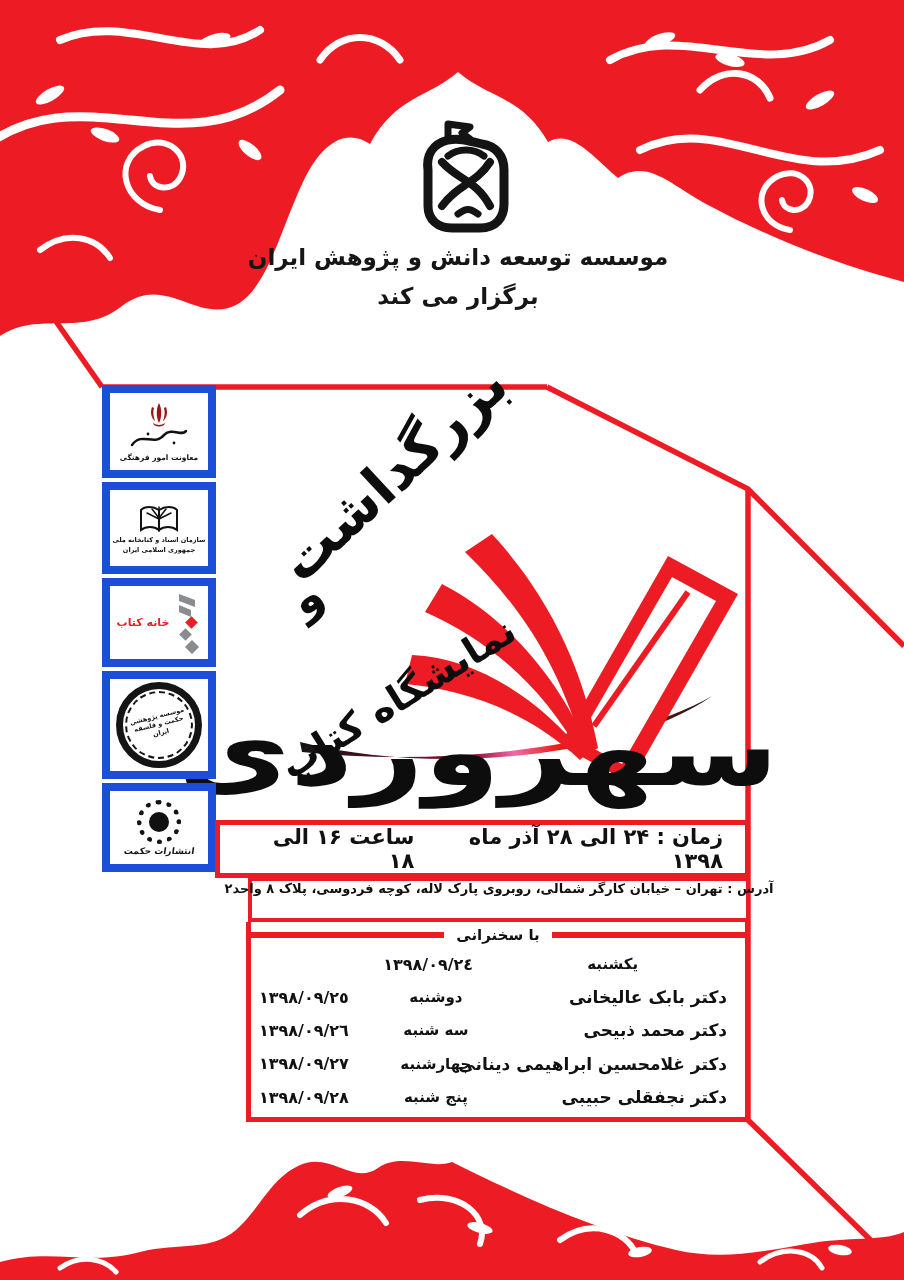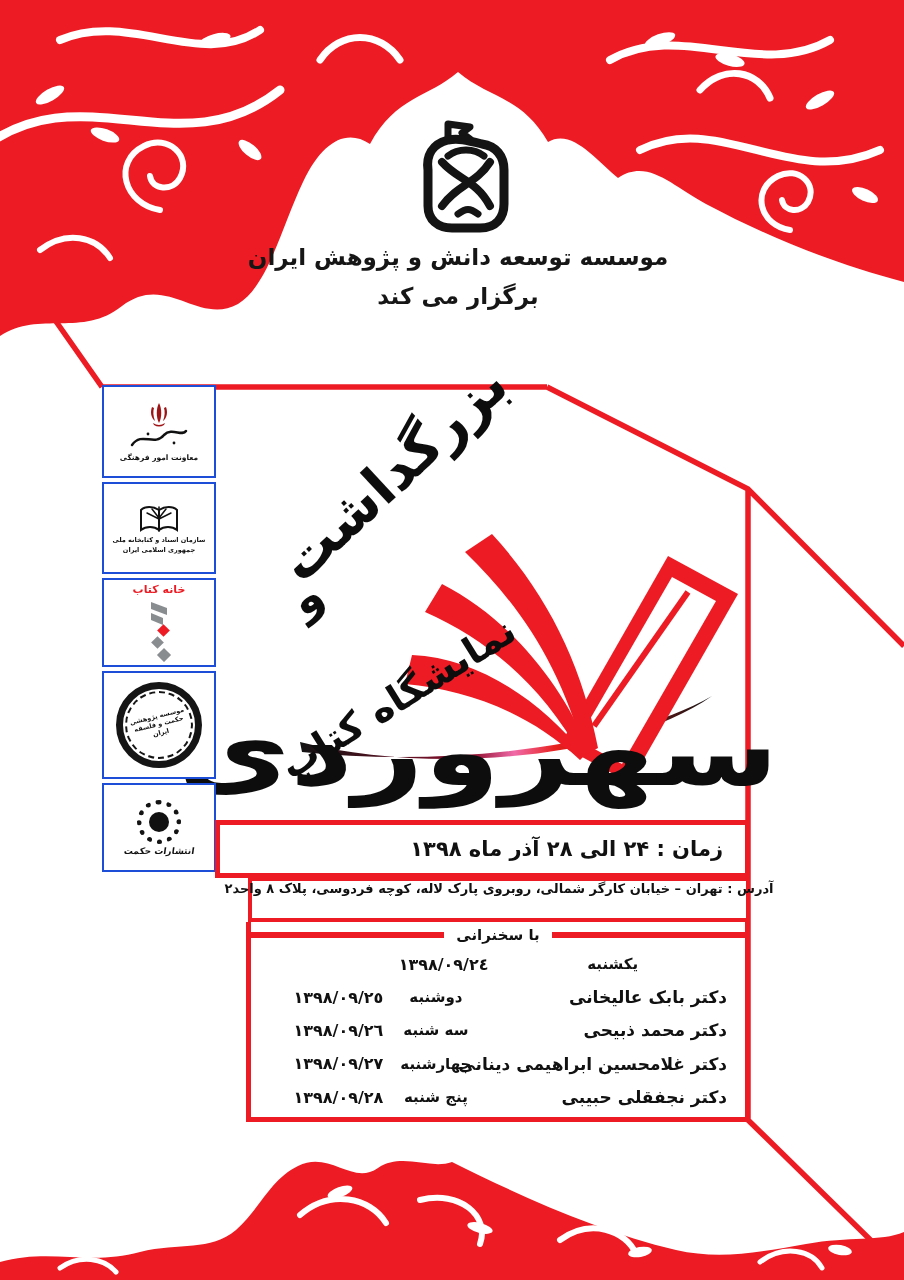--- a/index.html
+++ b/index.html
@@ -17,25 +17,25 @@
 
   
   .cal{white-space:nowrap;font-weight:bold;color:#0d0d0d;transform-origin:center;}
   .cal-bozorgdasht{left:393px;top:473px;font-size:56px;transform:translate(-50%,-50%) rotate(-43deg);}
   .cal-vav{left:306px;top:597px;font-size:46px;transform:translate(-50%,-50%) rotate(-35deg);}
   .cal-namayeshgah{left:398px;top:698px;font-size:38px;transform:translate(-50%,-50%) rotate(-32deg);}
   .cal-sohrevardi{left:478px;top:752px;font-size:96px;letter-spacing:4px;
     transform:translate(-50%,-50%) scaleX(1.28);}
 
   
-  .logo-box{left:102px;width:114px;border:2px solid #1d4ed8;background:#fff;box-sizing:border-box;
+  .logo-box{left:102px;width:114px;border:8px solid #1d4ed8;background:#fff;box-sizing:border-box;
     display:flex;flex-direction:column;align-items:center;justify-content:center;gap:2px;overflow:hidden;}
   .logo-caption{font-size:7.5px;font-weight:bold;direction:rtl;text-align:center;line-height:1.25;color:#111;}
   .logo-caption.tiny{font-size:6.5px;font-weight:600;}
-  .khaneh-wrap{display:flex;flex-direction:column;align-items:center;gap:4px;}
+  .khaneh-wrap{display:flex;flex-direction:row;align-items:center;gap:4px;}
   .khaneh-label{color:#ed1c24;font-weight:bold;font-size:11px;direction:rtl;white-space:nowrap;}
   .circle-stamp{width:86px;height:86px;border:7px solid #151515;border-radius:50%;position:relative;
     display:flex;align-items:center;justify-content:center;box-sizing:border-box;}
   .circle-stamp::before{content:"";position:absolute;inset:2px;border:2px dashed #151515;border-radius:50%;}
   .circle-stamp .inner-text{font-size:6.5px;font-weight:bold;direction:rtl;text-align:center;width:58px;
     transform:rotate(-14deg);line-height:1.3;}
   .donut{width:44px;height:44px;border:5px dotted #141414;border-radius:50%;
     display:flex;align-items:center;justify-content:center;box-sizing:border-box;}
   .donut .core{width:20px;height:20px;background:#111;border-radius:50%;}
   .hekmat-caption{font-size:9px;font-weight:bold;direction:rtl;transform:skewX(-8deg);}
@@ -54,21 +54,21 @@
   .speakers{left:246px;top:922px;width:504px;height:200px;box-sizing:border-box;background:#fff;
     border-left:5px solid #ed1c24;border-right:5px solid #ed1c24;border-bottom:5px solid #ed1c24;}
   .speakers-header{display:flex;align-items:center;height:26px;direction:rtl;}
   .speakers-header .bar{flex:1;height:6px;background:#ed1c24;}
   .speakers-header .label{padding:0 12px;font-weight:bold;font-size:15px;}
   .speaker-rows{display:flex;flex-direction:column;justify-content:space-around;height:166px;
     direction:rtl;padding:0 8px;}
   .speaker-row{display:grid;grid-template-columns:52% 22% 26%;align-items:center;}
   .cell-name{font-weight:bold;font-size:17px;text-align:right;padding-right:10px;white-space:nowrap;}
   .cell-day{font-size:15px;font-weight:600;text-align:center;}
-  .cell-date{font-size:16px;font-weight:bold;text-align:right;}
+  .cell-date{font-size:16px;font-weight:bold;text-align:left;}
 </style>
 </head>
 <body>
 
 <div class="poster">
 
   <svg class="bg" viewBox="0 0 904 1280">
     <defs>
       <linearGradient id="swoosh" x1="0" y1="0" x2="1" y2="0">
         <stop offset="0" stop-color="#131313"></stop>
@@ -216,20 +216,21 @@
 
   <div class="abs logo-box" style="top:783px;height:89px;">
     <div class="donut">
         <div class="core"></div>
       </div>
     <div class="hekmat-caption">انتشارات حکمت</div>
   </div>
 
   <div class="abs time-bar">
     <span>زمان : ۲۴ الی ۲۸ آذر ماه ۱۳۹۸</span>
+    <span>ساعت ۱۶ الی ۱۸</span>
   </div>
 
   <div class="abs address-bar">
     <span>آدرس : تهران – خیابان کارگر شمالی، روبروی پارک لاله، کوچه فردوسی، پلاک ۸ واحد۲</span>
   </div>
 
   <div class="abs speakers">
     <div class="speakers-header">
       <div class="bar"></div>
       <div class="label">با سخنرانی</div>

